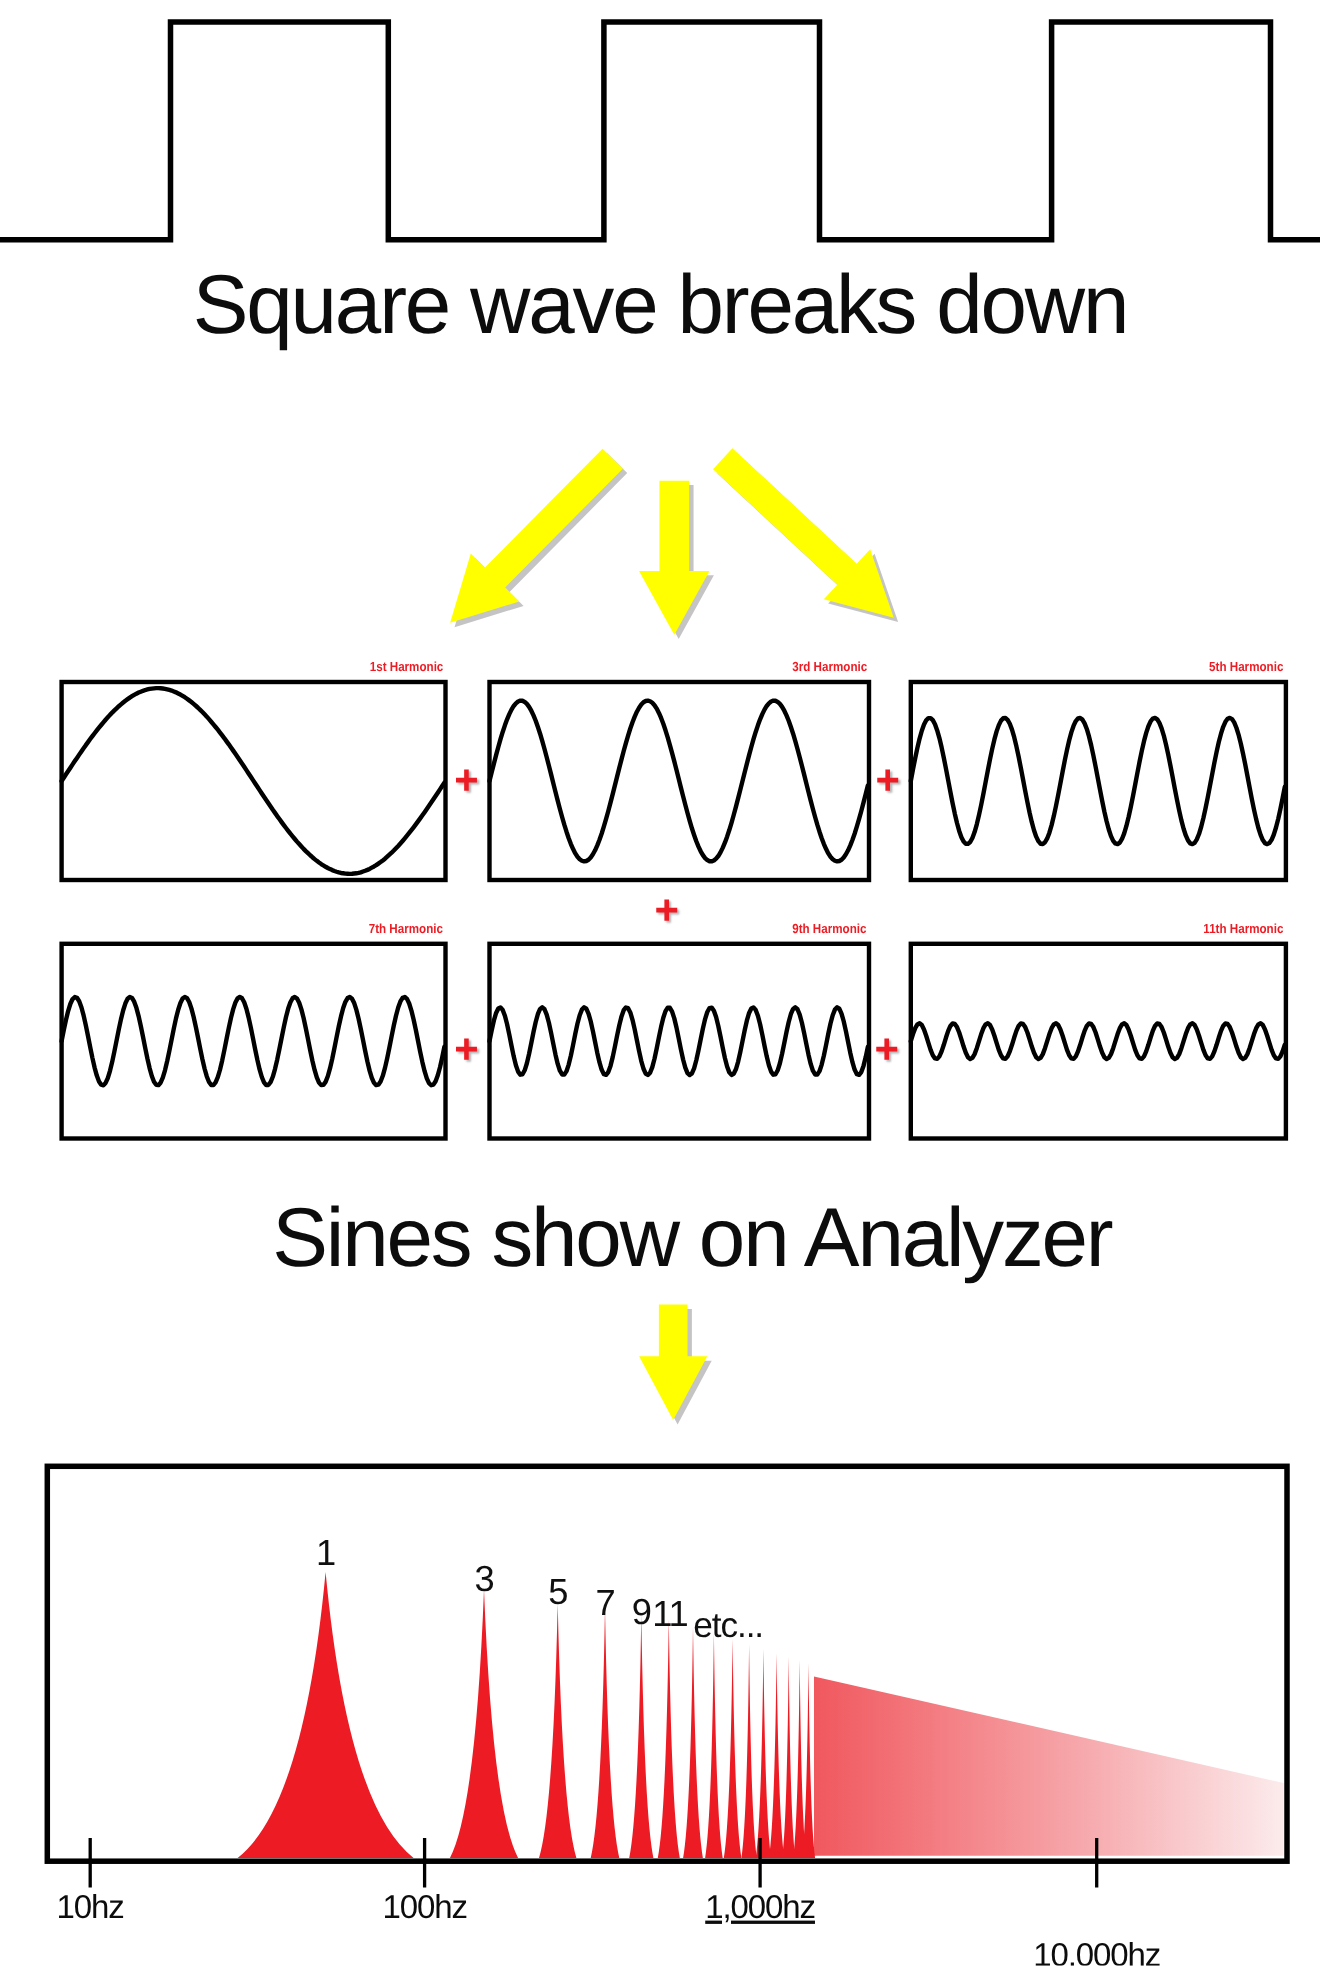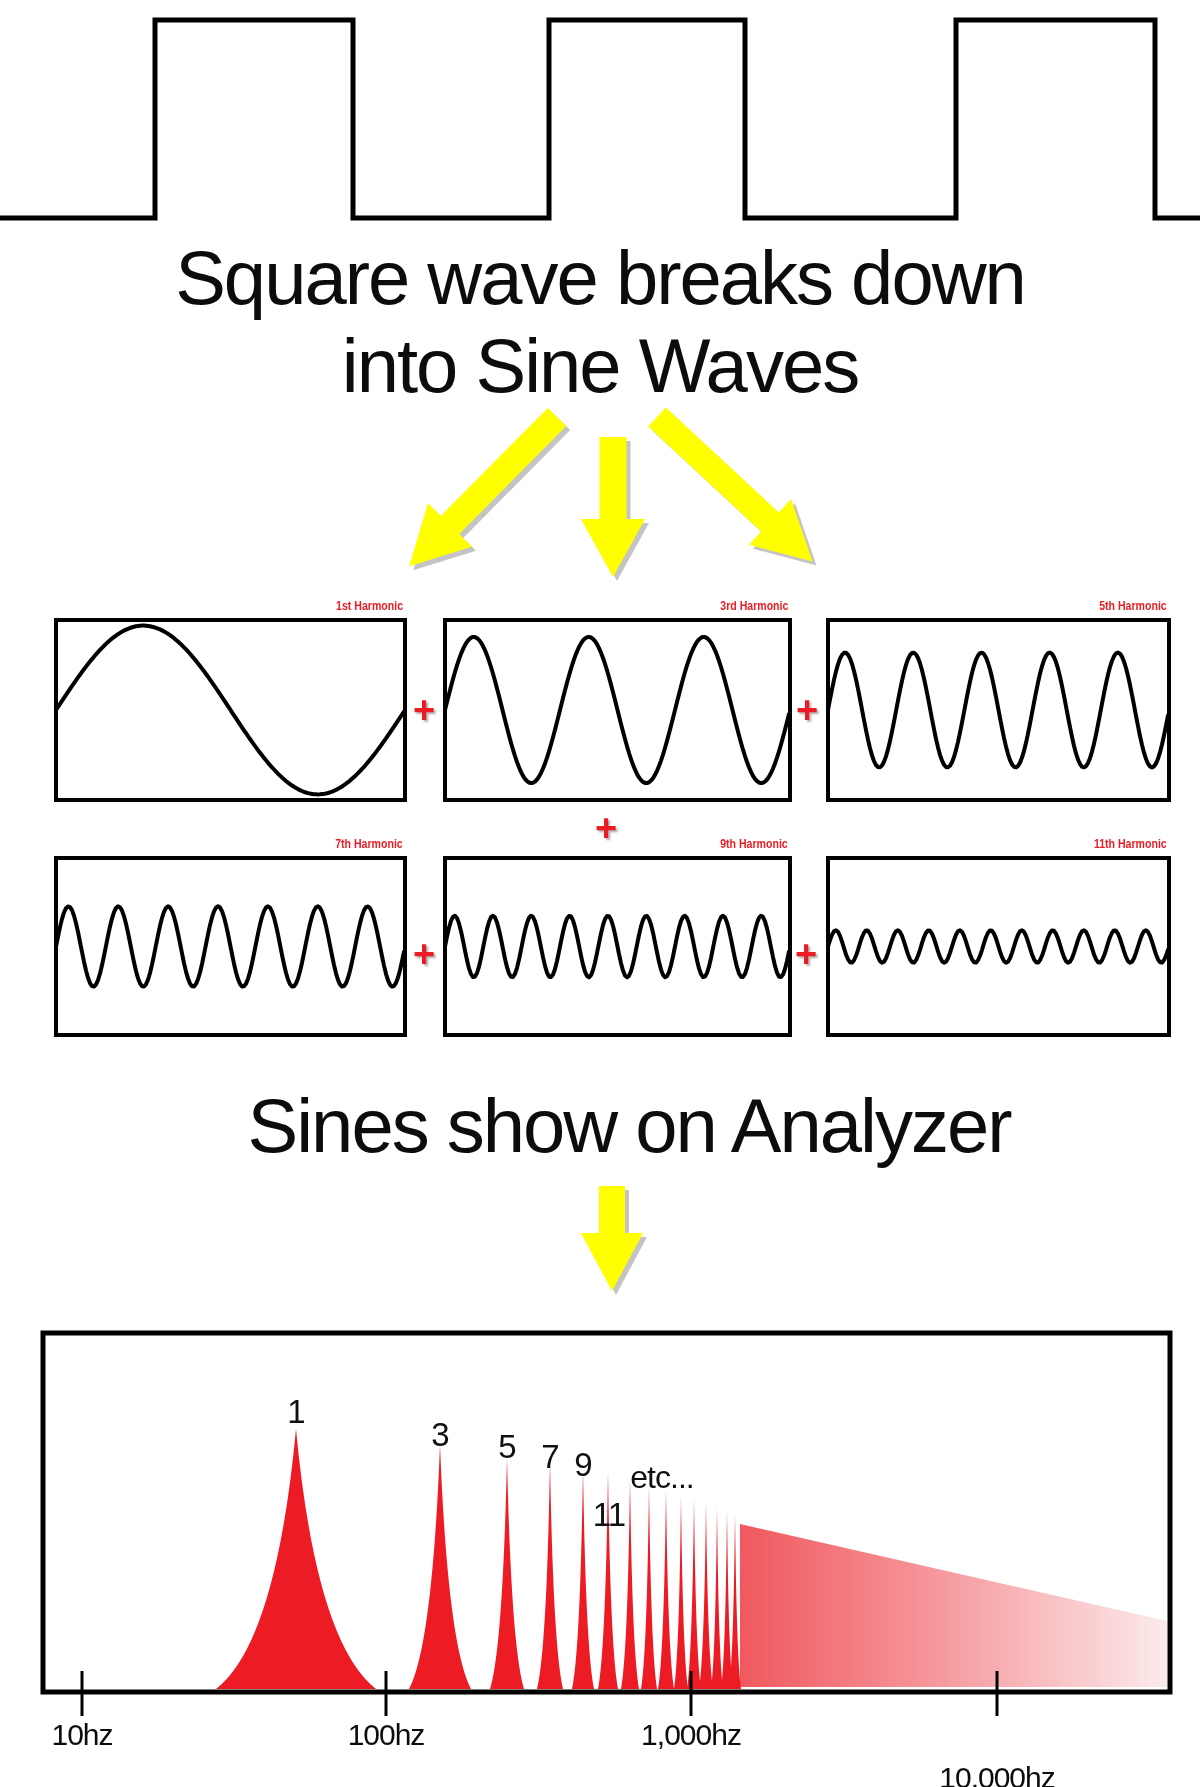--- a/index.html
+++ b/index.html
@@ -94,21 +94,20 @@
         <line x1="82" y1="1671" x2="82" y2="1716" stroke="#000000" stroke-width="3"></line>
         <line x1="386" y1="1671" x2="386" y2="1716" stroke="#000000" stroke-width="3"></line>
         <line x1="691" y1="1671" x2="691" y2="1716" stroke="#000000" stroke-width="3"></line>
         <line x1="997" y1="1671" x2="997" y2="1716" stroke="#000000" stroke-width="3"></line>
         <rect x="43" y="1333" width="1127" height="359" fill="none" stroke="#000000" stroke-width="5"></rect>
       </g>
     </svg>
 
   <div class="title" id="t1">
     <div>Square wave breaks down</div>
-    <div>into Sine Waves</div>
   </div>
 
   <div class="title" id="t2">Sines show on Analyzer</div>
 
   <div class="harm-label" style="right: 797px; top: 599px;">1st Harmonic</div>
   <div class="harm-label" style="right: 412px; top: 599px;">3rd Harmonic</div>
   <div class="harm-label" style="right: 33px; top: 599px;">5th Harmonic</div>
   <div class="harm-label" style="right: 797px; top: 837px;">7th Harmonic</div>
   <div class="harm-label" style="right: 412px; top: 837px;">9th Harmonic</div>
   <div class="harm-label" style="right: 33px; top: 837px;">11th Harmonic</div>
@@ -117,21 +116,21 @@
   <div class="plus" style="left: 807px; top: 710px;">+</div>
   <div class="plus" style="left: 606px; top: 828px;">+</div>
   <div class="plus" style="left: 424px; top: 954px;">+</div>
   <div class="plus" style="left: 806px; top: 954px;">+</div>
 
   <div class="peak-label" style="left: 296px; top: 1395px;">1</div>
   <div class="peak-label" style="left: 440px; top: 1418px;">3</div>
   <div class="peak-label" style="left: 507px; top: 1430px;">5</div>
   <div class="peak-label" style="left: 550px; top: 1440px;">7</div>
   <div class="peak-label" style="left: 583px; top: 1448px;">9</div>
-  <div class="peak-label" style="left: 609px; top: 1498px;">11</div>
+  <div class="peak-label" style="left: 609px; top: 1450px;">11</div>
   <div class="peak-label etc" style="left: 662px; top: 1461px;">etc...</div>
 
   <div class="hz-label" style="left: 82px; top: 1720px;">10hz</div>
   <div class="hz-label" style="left: 386px; top: 1720px;">100hz</div>
-  <div class="hz-label" style="left: 691px; top: 1720px;">1,000hz</div>
+  <div class="hz-label" style="left: 691px; top: 1720px; text-decoration: underline;">1,000hz</div>
   <div class="hz-label" style="left: 997px; top: 1763px;">10,000hz</div>
 
 </div>
 
 </body></html>

